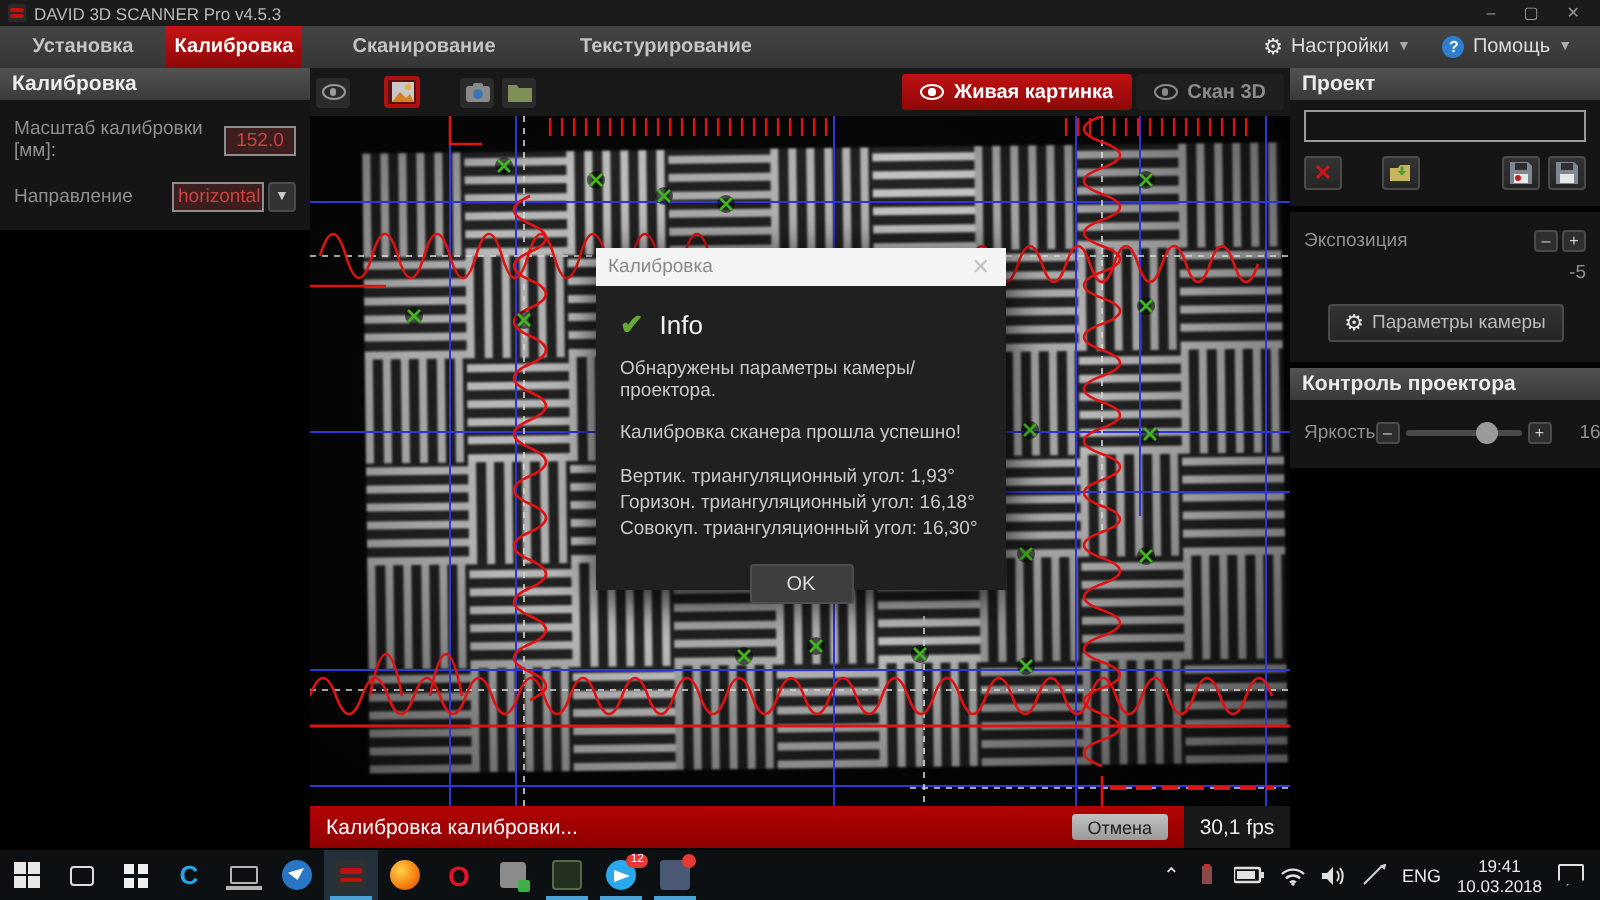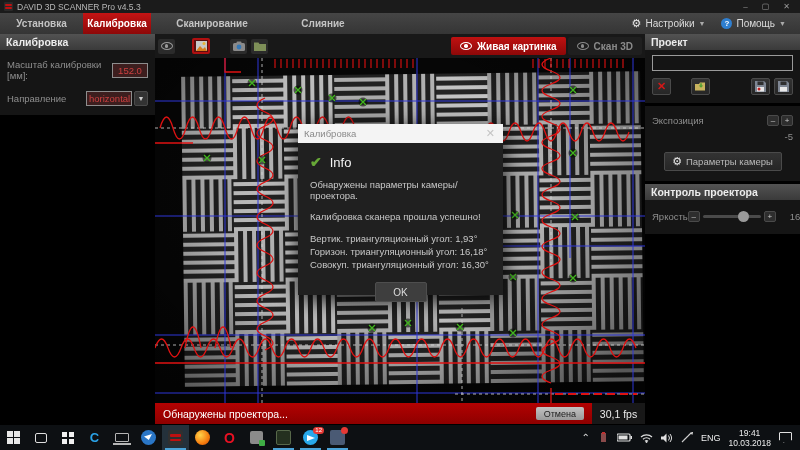--- a/index.html
+++ b/index.html
@@ -160,21 +160,21 @@
       <span>–</span>
       <span>▢</span>
       <span>✕</span>
     </span>
   </div>
 
   <div class="navbar">
     <div class="tab t0">Установка</div>
     <div class="tab t1 active">Калибровка</div>
     <div class="tab t2">Сканирование</div>
-    <div class="tab t4">Слияние</div>
+    <div class="tab t3">Текстурирование</div>
     <div class="nav-right">
       <div class="nav-item">
         <span class="gear">⚙</span>
         <span>Настройки</span>
         <span class="caret">▼</span>
       </div>
       <div class="nav-item">
         <span class="helpq">?</span>
         <span>Помощь</span>
         <span class="caret">▼</span>
@@ -444,21 +444,21 @@
           </span>
           <span class="sbtn">+</span>
           <span style="margin-left:11px;">167</span>
         </span>
       </div>
     </div>
   </div>
 
   <div class="statusrow">
     <div class="status-red">
-      <span>Обнаружены проектора...</span>
+      <span>Калибровка калибровки...</span>
       <span class="cancelbtn">Отмена</span>
     </div>
     <div class="fpsbox">30,1 fps</div>
   </div>
 
   <div class="taskbar">
     <div class="tb-icons">
       <div class="tb-ic">
           <span class="winlogo">
             <i></i>

